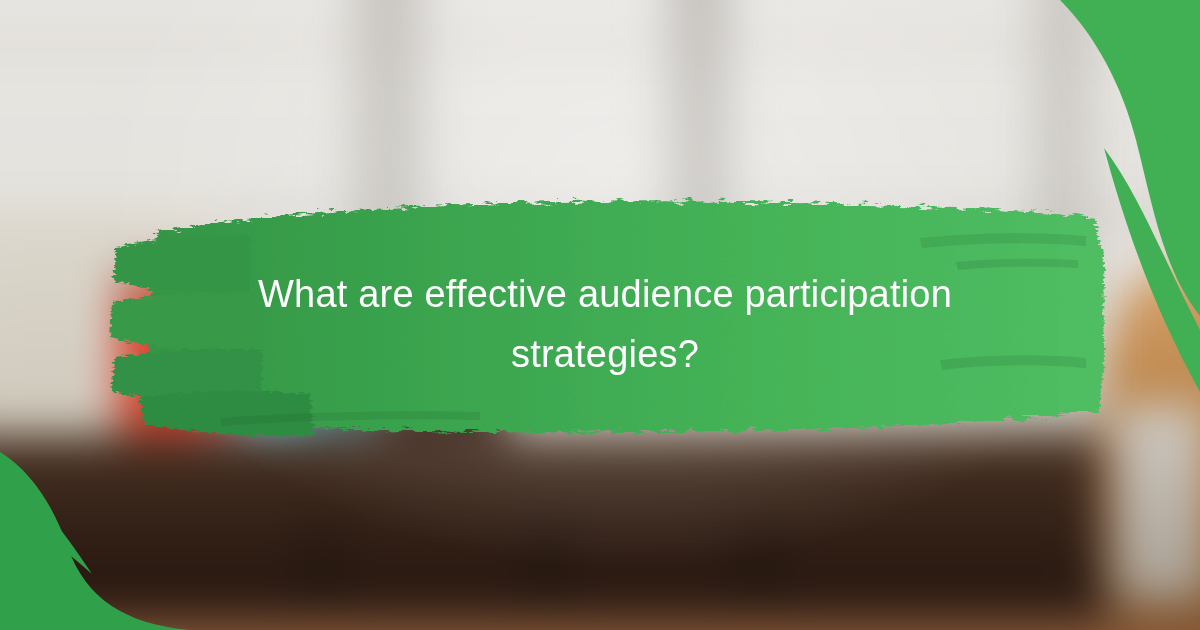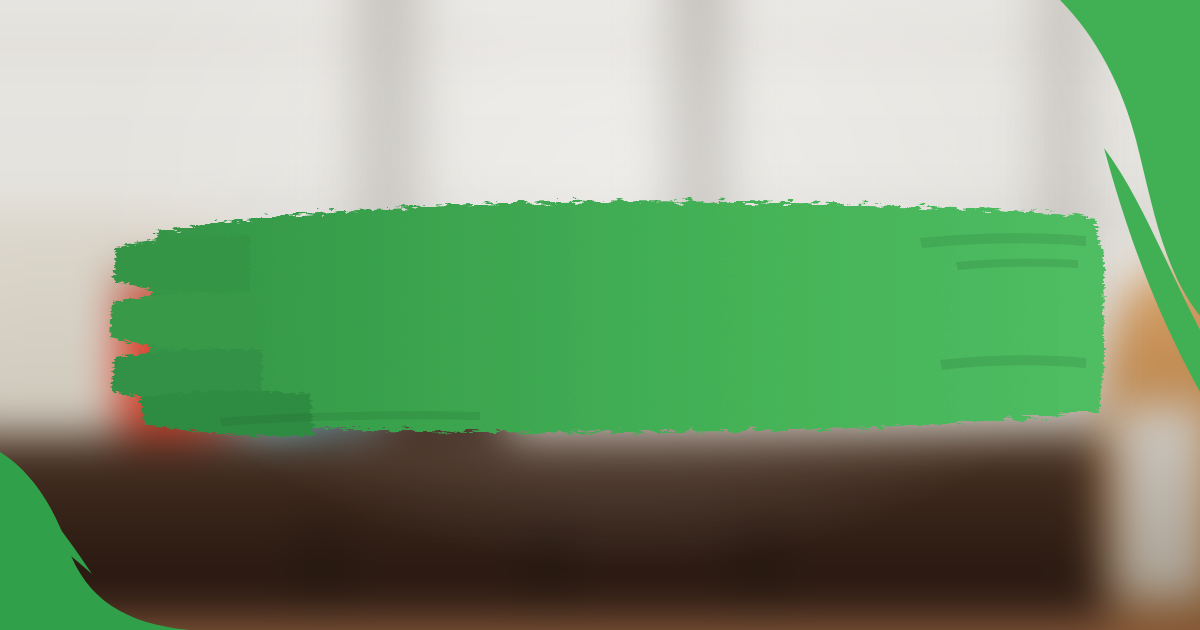--- a/index.html
+++ b/index.html
@@ -272,15 +272,15 @@
 
       <g opacity="0.16">
         <path fill="#1d5c2b" d="M820,52 C880,46 940,46 986,50 L986,60 C940,56 880,56 822,62 Z"></path>
         <path fill="#1d5c2b" d="M856,76 C900,72 944,72 978,74 L978,82 C944,80 900,80 858,84 Z"></path>
         <path fill="#1d5c2b" d="M840,174 C890,168 946,168 986,172 L986,182 C946,178 890,178 842,184 Z"></path>
         <path fill="#1d5c2b" d="M120,232 C200,226 300,224 380,226 L380,234 C300,232 200,234 122,240 Z"></path>
       </g>
     </svg>
   </div>
 
-  <div class="headline"><br></div>
+  <div class="headline"><span>What are effective audience participation</span><br><span>strategies?</span></div>
 
 </div>
 
 </body></html>

